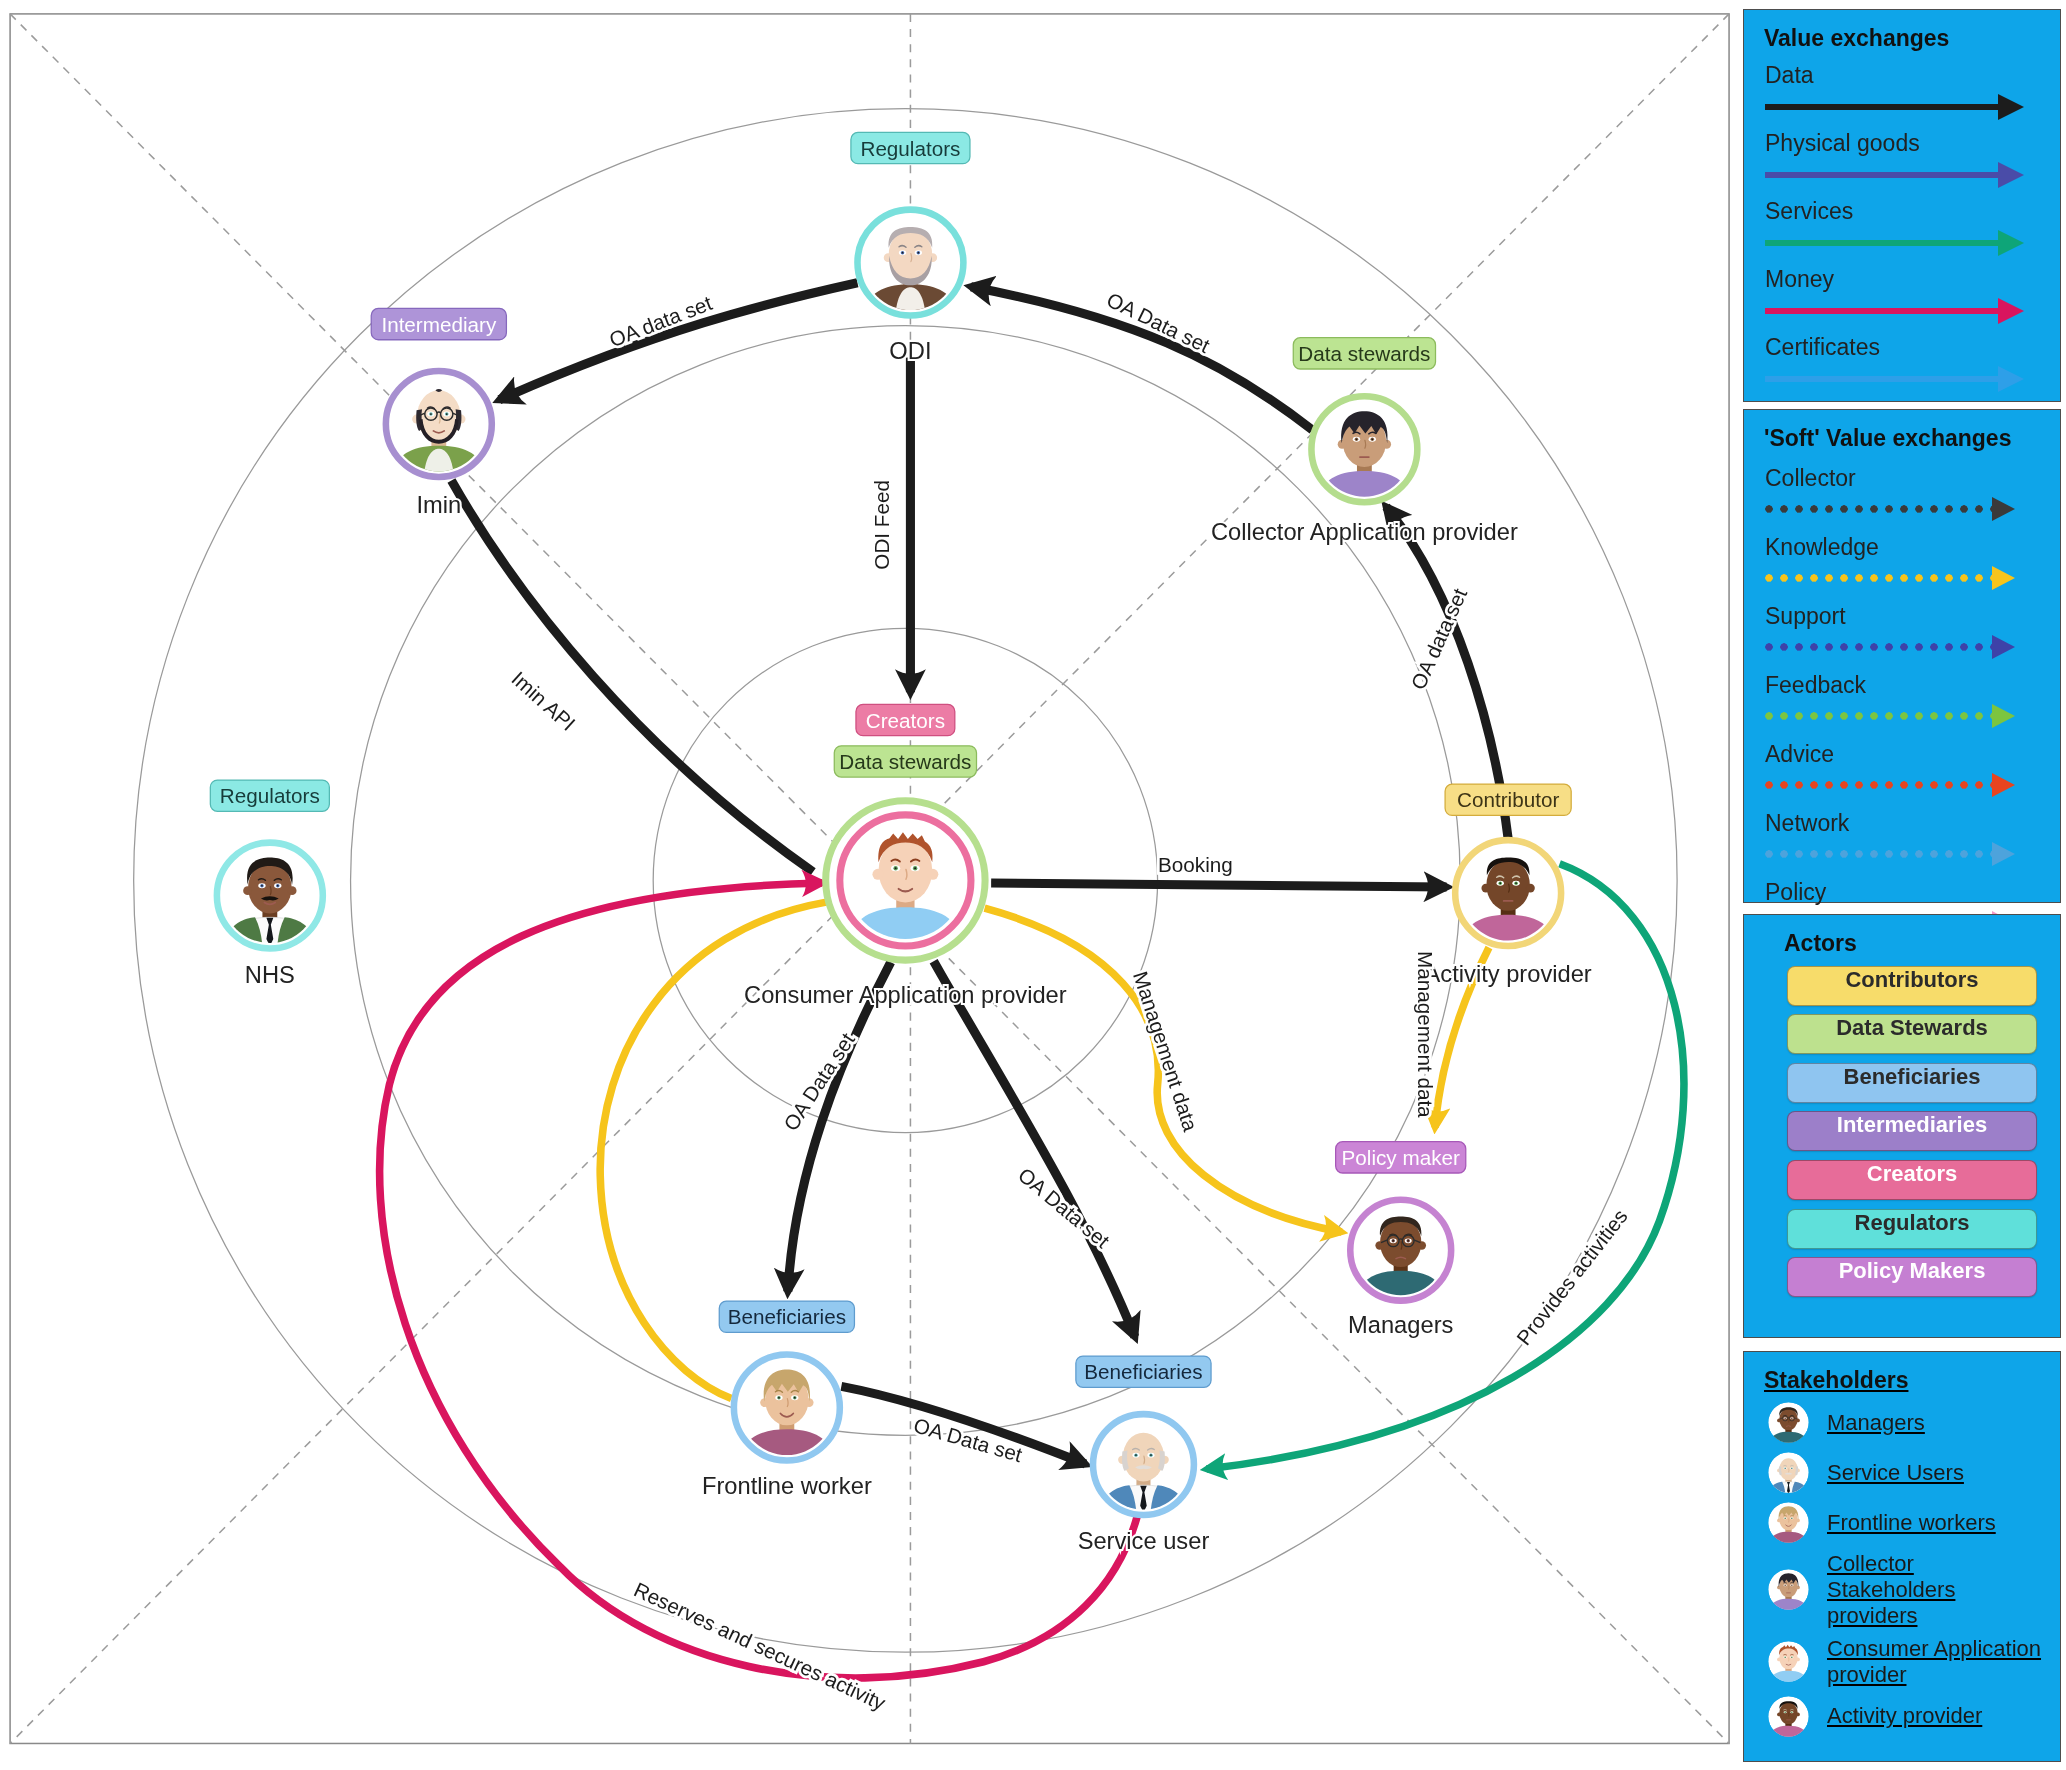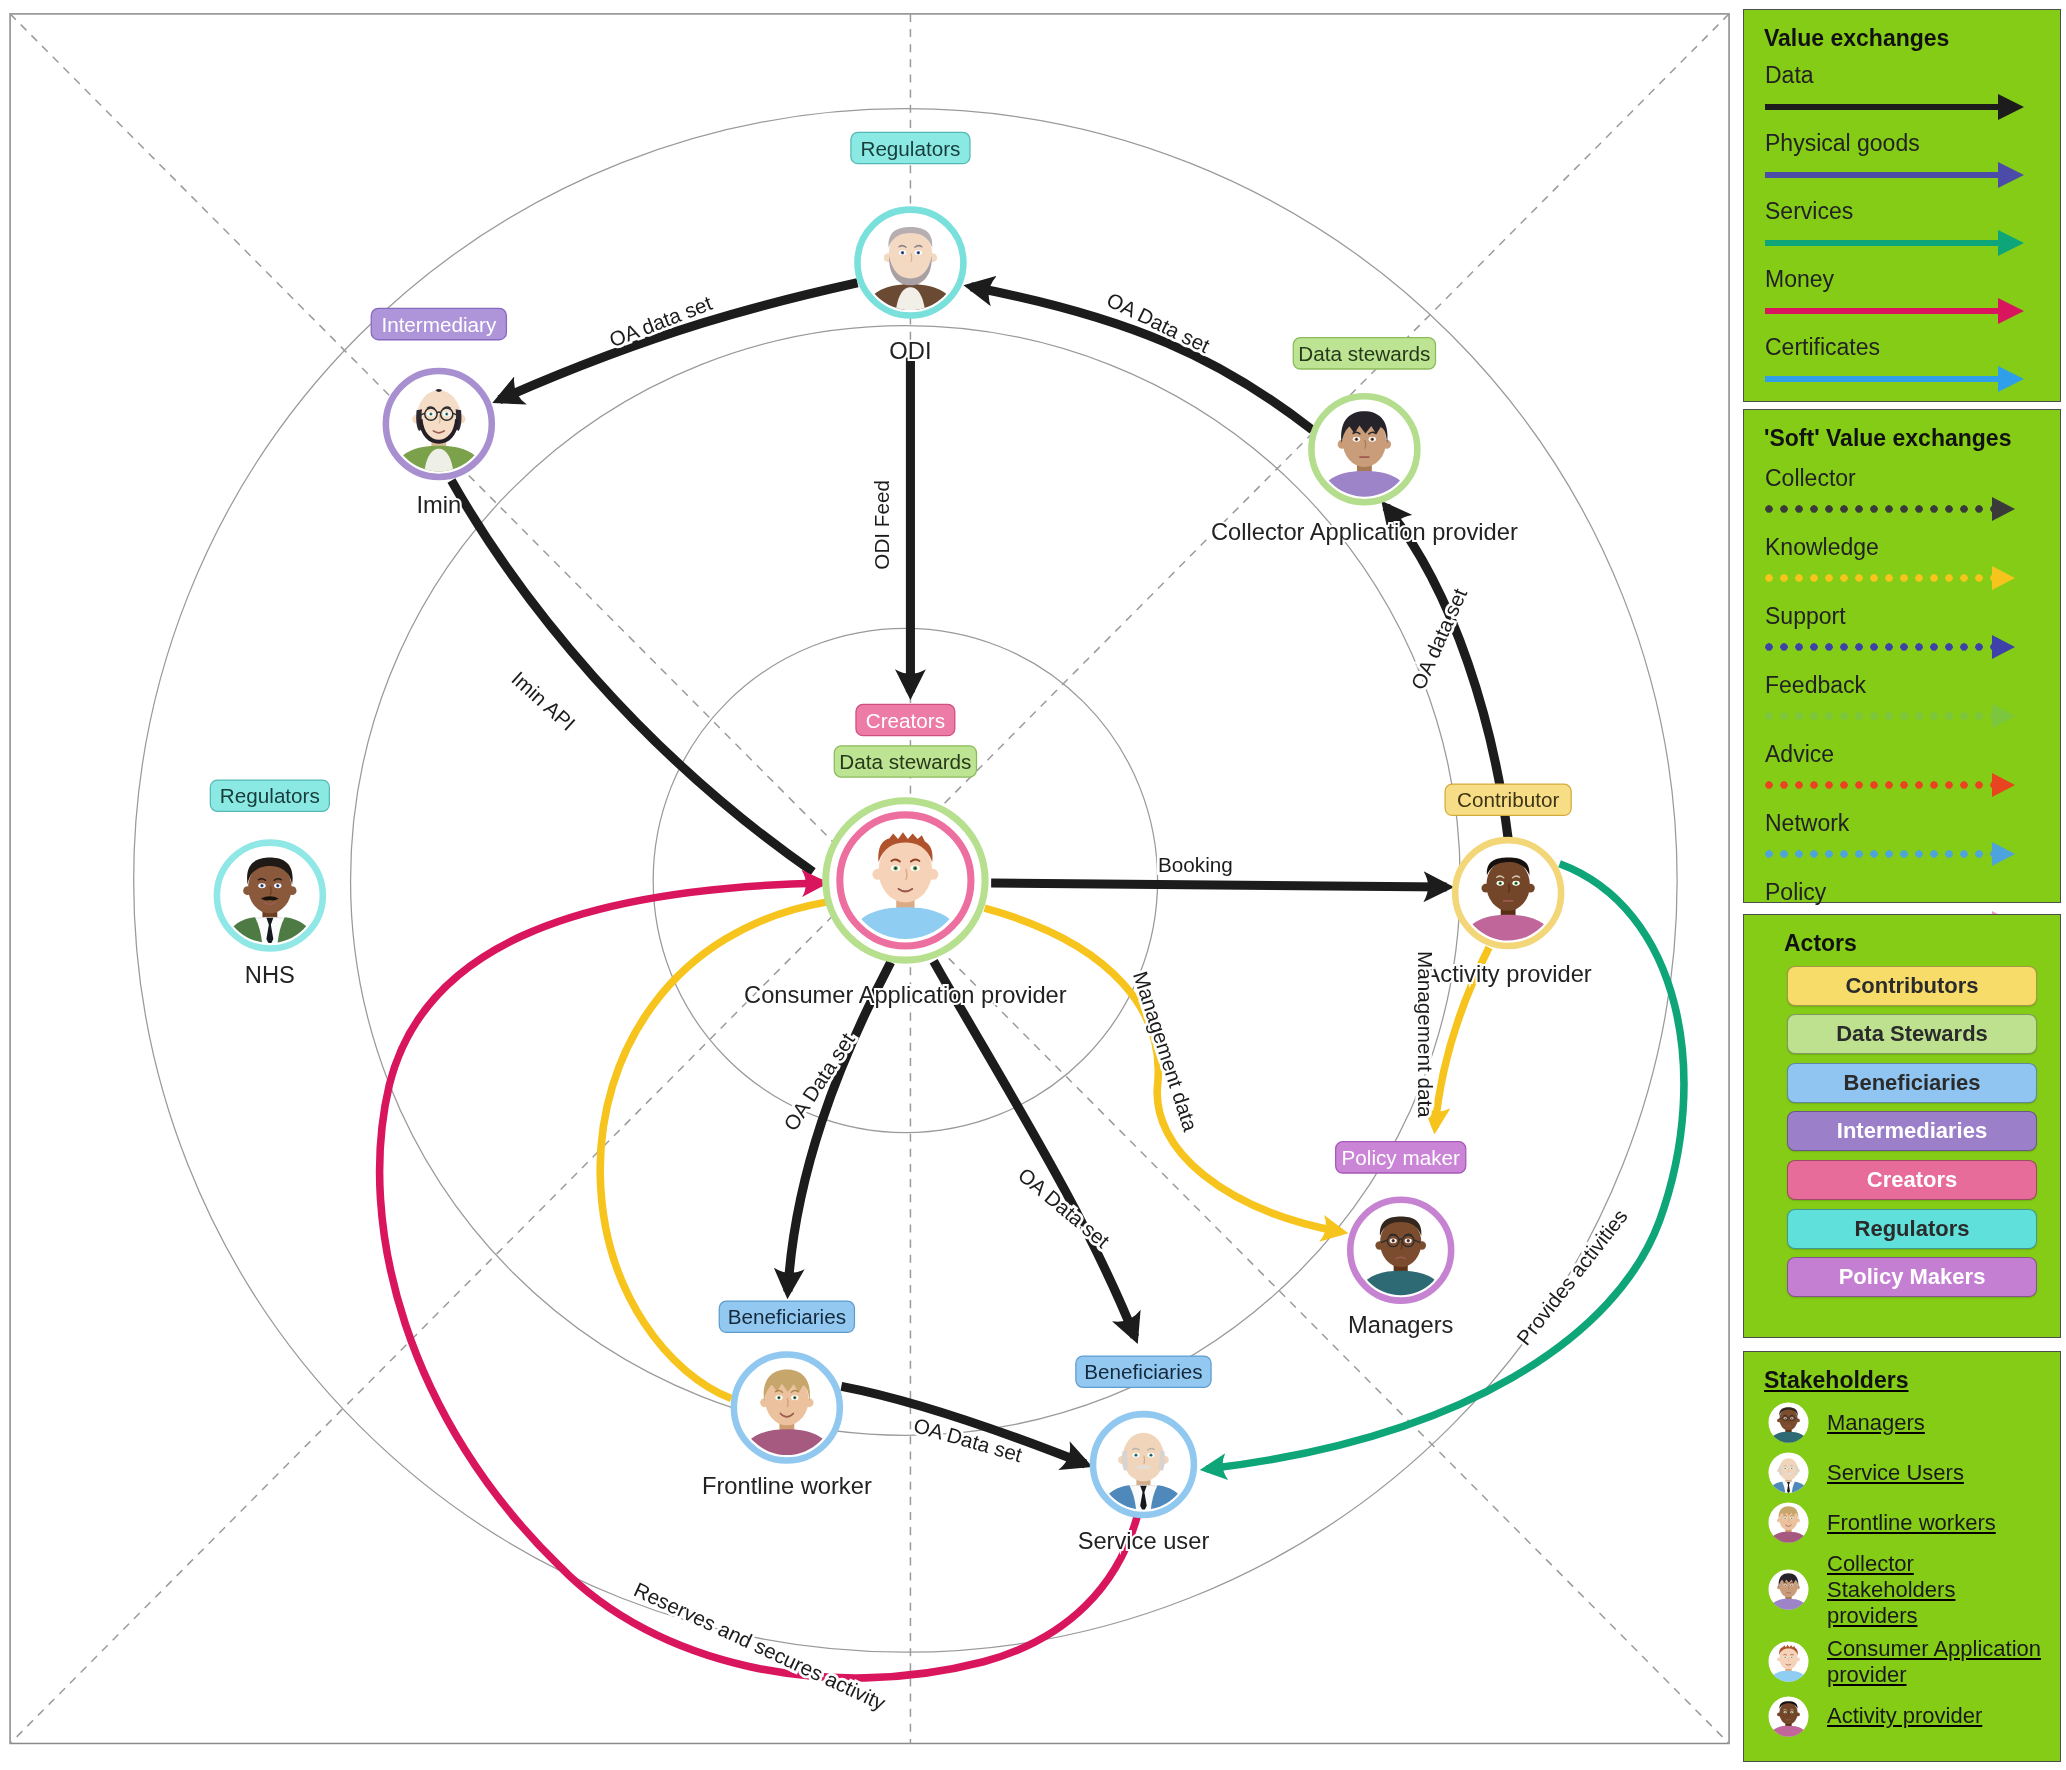--- a/index.html
+++ b/index.html
@@ -1,29 +1,29 @@
 <!DOCTYPE html>
 <html style="font-size:8px"><head>
 <meta charset="utf-8">
 <style>
   html,body{margin:0;padding:0;background:#fff;font-family:"Liberation Sans",sans-serif;}
   #stage{position:relative;width:2066px;height:1771px;background:#fff;overflow:hidden;}
   svg text{font-family:"Liberation Sans",sans-serif;}
-  .panel{position:absolute;background:#84cc16;border:1.5px solid #4d4d4d;box-sizing:border-box;}
+  .panel{position:absolute;background:#0ea5e9;border:1.5px solid #4d4d4d;box-sizing:border-box;}
   .panel h2{font-size:23px;margin:15px 0 7px 20px;font-weight:bold;color:#111;}
   .vx-item{margin:10px 21px 0 21px;}
   .vx-label{font-size:23px;color:#222;margin-bottom:5px;}
   .vx-arrow{display:flex;align-items:center;}
   .vx-line{height:6.6px;width:236px;}
   .vx-head{width:0;height:0;border-top:13.6px solid transparent;border-bottom:13.6px solid transparent;margin-left:-3px;}
   .soft-item{margin:13px 21px 0 21px;}
   .soft-arrow{display:flex;align-items:center;}
   .soft-line{height:8.6px;width:228px;background-repeat:repeat-x;background-size:15px 8.6px;}
   .soft-head{width:0;height:0;border-top:12px solid transparent;border-bottom:12px solid transparent;margin-left:-1px;}
-  .actor-btn{height:38px;border-radius:8px;margin:8.6px 23px;display:flex;align-items:center;justify-content:center;font-size:22px;font-weight:bold;border:0.5px solid rgba(0,0,0,.32);box-shadow:0 1px 1.5px rgba(0,0,0,.15);}
+  .actor-btn{height:38px;border-radius:8px;margin:8.6px 23px;display:flex;justify-content:center;font-size:22px;font-weight:bold;border:0.5px solid rgba(0,0,0,.32);box-shadow:0 1px 1.5px rgba(0,0,0,.15);}
   .stake-row{display:flex;align-items:center;margin:7px 0 7px 23px;}
   .stake-av{width:43px;height:43px;margin-right:17px;flex:none;}
   .stake-label{font-size:22px;color:#191919;line-height:1.18;max-width:217px;}
 </style>
 </head>
 <body>
 
 <div id="stage">
 
 <svg id="diagram" width="2066" height="1771" viewBox="0 0 4096 3510">

